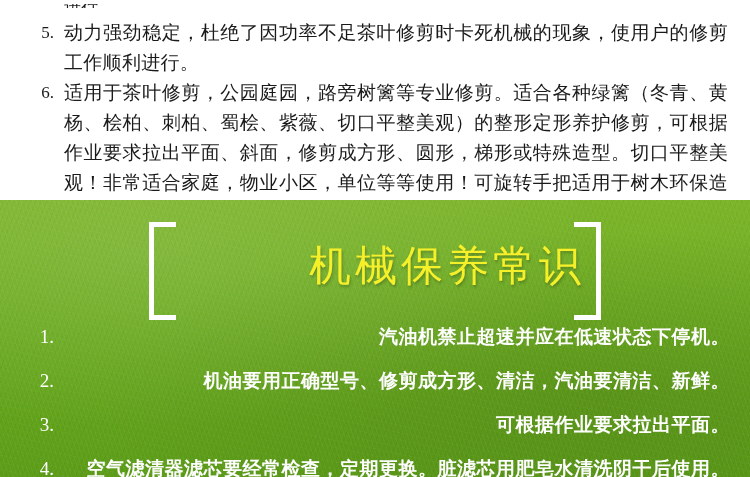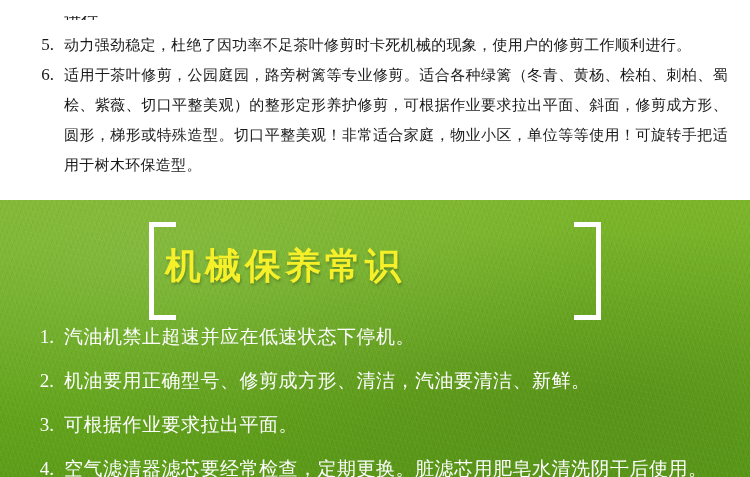--- a/index.html
+++ b/index.html
@@ -17,21 +17,21 @@
     position: relative;
     width: 750px;
     height: 477px;
     overflow: hidden;
   }
 
   
   .top-section {
     position: absolute;
     left: 0;
-    top: 16px;
+    top: 4px;
     width: 750px;
     height: 200px;
     background: #ffffff;
     overflow: hidden;
   }
   .top-list {
     margin: 0;
     padding: 0;
     list-style: none;
   }
@@ -44,21 +44,21 @@
     flex: 0 0 auto;
     width: 26px;
     text-align: right;
     font-size: 17px;
     color: #1a1a1a;
     line-height: 30px;
     font-family: "Liberation Serif", serif;
   }
   .item-text {
     flex: 1 1 auto;
-    font-size: 15px;
+    font-size: 19px;
     color: #1a1a1a;
     line-height: 30px;
     letter-spacing: 0.3px;
     text-align: justify;
     padding-left: 10px;
   }
   
   .cut-line {
     position: absolute;
     left: 64px;
@@ -116,23 +116,23 @@
   .bracket.left {
     left: -16px;
     border-left: 5px solid #ffffff;
   }
   .bracket.right {
     right: -16px;
     border-right: 5px solid #ffffff;
   }
   .heading-title {
     position: relative;
-    text-align: left;
-    font-size: 36px;
-    font-weight: bold;
+    text-align: right;
+    font-size: 42px;
+    font-weight: normal;
     color: #f5f02a;
     letter-spacing: 4px;
     line-height: 88px;
     font-family: "DejaVu Sans", "Liberation Sans", sans-serif;
     text-shadow: 1px 2px 3px rgba(0,0,0,0.25);
   }
 
   
   .green-list {
     margin: 26px 0 0 0;
@@ -150,24 +150,25 @@
     text-align: right;
     font-size: 19px;
     color: #ffffff;
     line-height: 30px;
     font-family: "Liberation Serif", serif;
   }
   .green-text {
     flex: 1 1 auto;
     padding-left: 10px;
     font-size: 19px;
-    font-weight: normal;
+    font-weight: bold;
     color: #ffffff;
     line-height: 30px;
     letter-spacing: 0.5px;
+    text-align: right;
   }
 </style>
 </head>
 <body>
 
 <div class="page">
 
   <section class="top-section">
 
     <div class="cut-line">进行。</div>

